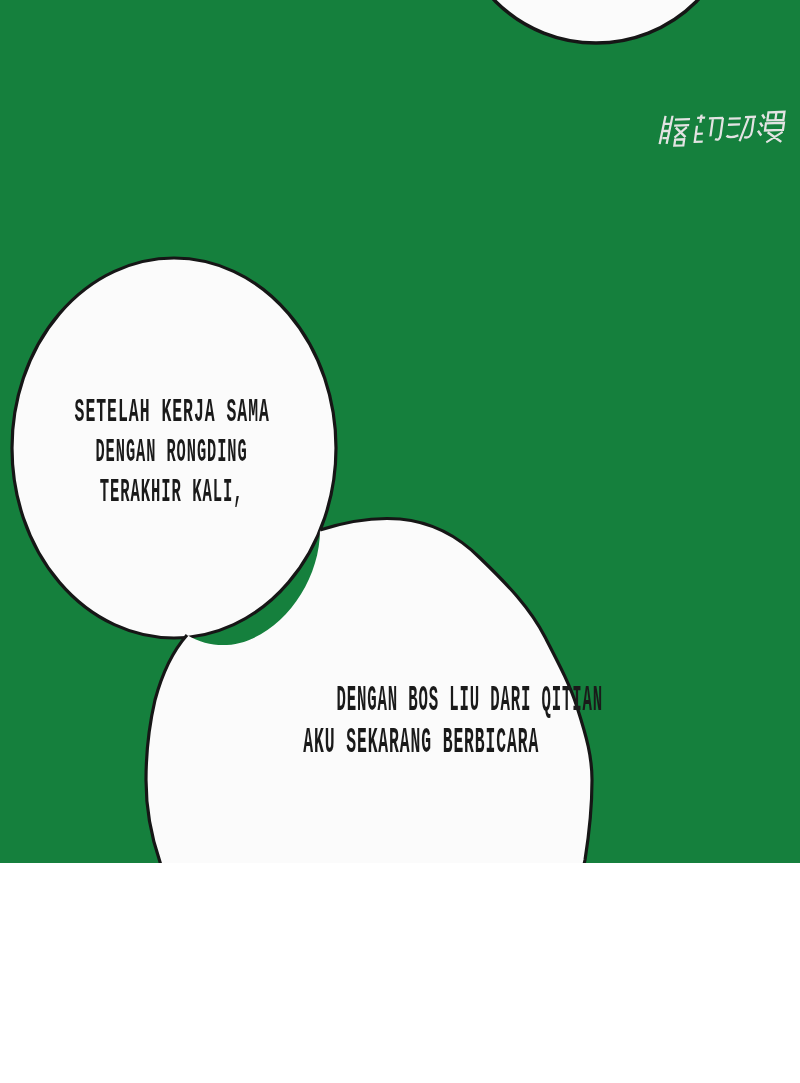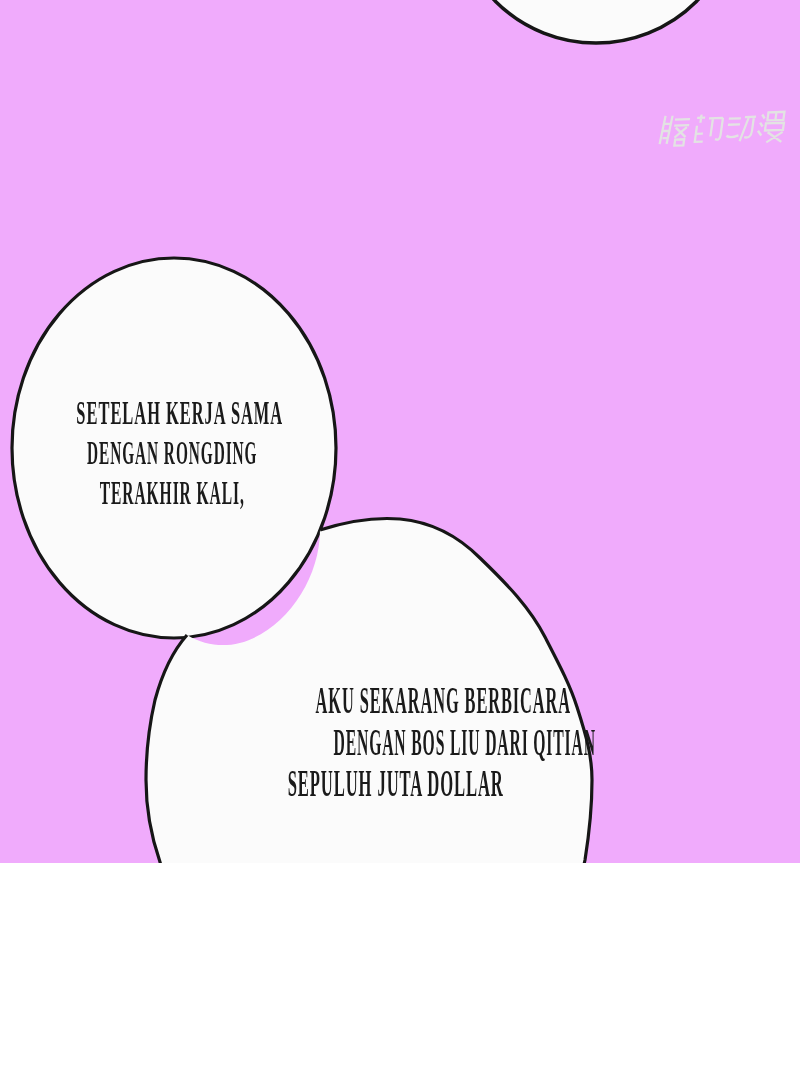--- a/index.html
+++ b/index.html
@@ -1,21 +1,21 @@
 <!DOCTYPE html>
 <html><head>
 <meta charset="utf-8">
 <style>
   html,body{margin:0;padding:0;}
   .page{
     position:relative;
     width:800px;height:863px;
-    background:#f0abfc;
+    background:#15803d;
     overflow:hidden;
-    font-family:Liberation Serif, serif;
+    font-family:Liberation Mono, monospace;
   }
   .art{position:absolute;left:0;top:0;width:800px;height:1083px;display:block;}
   .bubble-text{
     position:absolute;
     text-align:center;
     font-weight:bold;
     color:#1a1a1a;
     white-space:nowrap;
   }
   .bubble-text .row{display:block;}
@@ -104,18 +104,17 @@
              C 162 674 172 652 187 635" stroke="#161616"></path>
   </svg>
 
   <div class="bubble-text bt1">
     <div class="row"><span class="fit" style="transform: scaleX(0.497748);">SETELAH KERJA SAMA</span></div>
     <div class="row"><span class="fit" style="transform: scaleX(0.465174);">DENGAN RONGDING</span></div>
     <div class="row"><span class="fit" style="transform: scaleX(0.470588);">TERAKHIR KALI,</span></div>
   </div>
 
   <div class="bubble-text bt2">
+    <div class="row"><span class="fit" style="transform: scaleX(0.423529);">DENGAN BOS LIU DARI QITIAN</span></div>
     <div class="row"><span class="fit" style="transform: scaleX(0.442834);">AKU SEKARANG BERBICARA</span></div>
-    <div class="row"><span class="fit" style="transform: scaleX(0.423529);">DENGAN BOS LIU DARI QITIAN</span></div>
-    <div class="row"><span class="fit" style="transform: scaleX(0.448743);">SEPULUH JUTA DOLLAR</span></div>
   </div>
 
 </div>
 
 </body></html>

